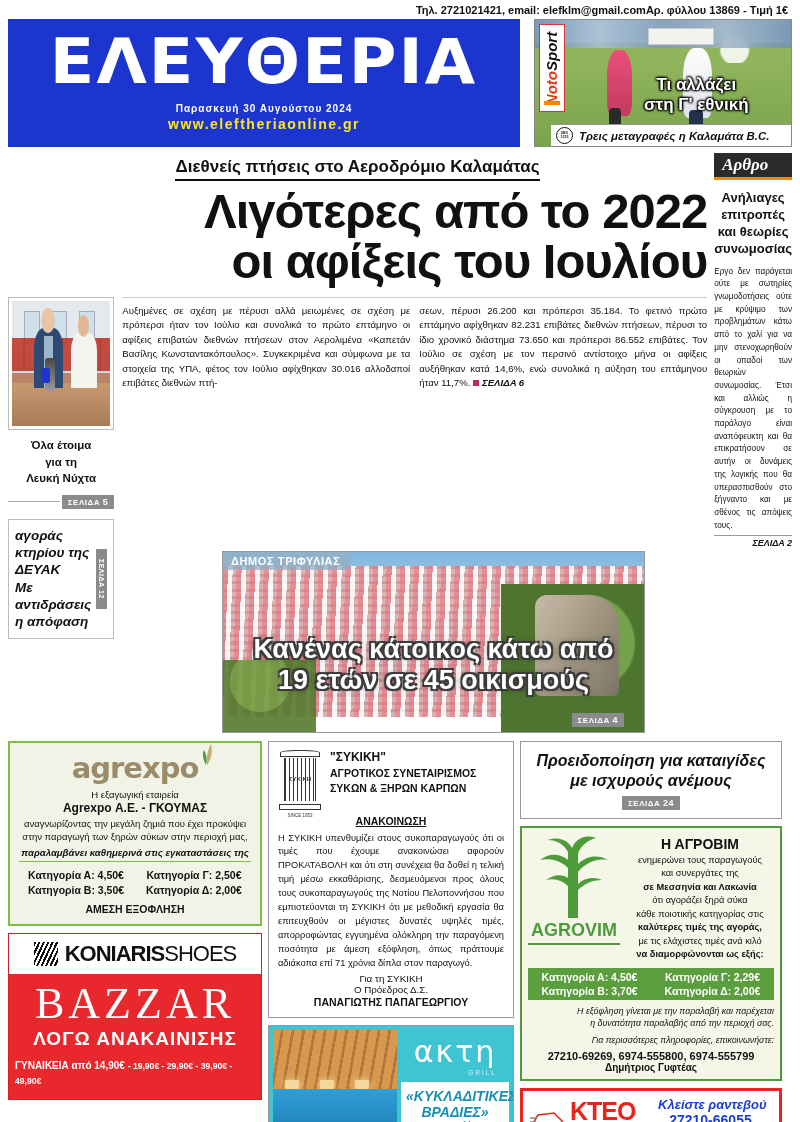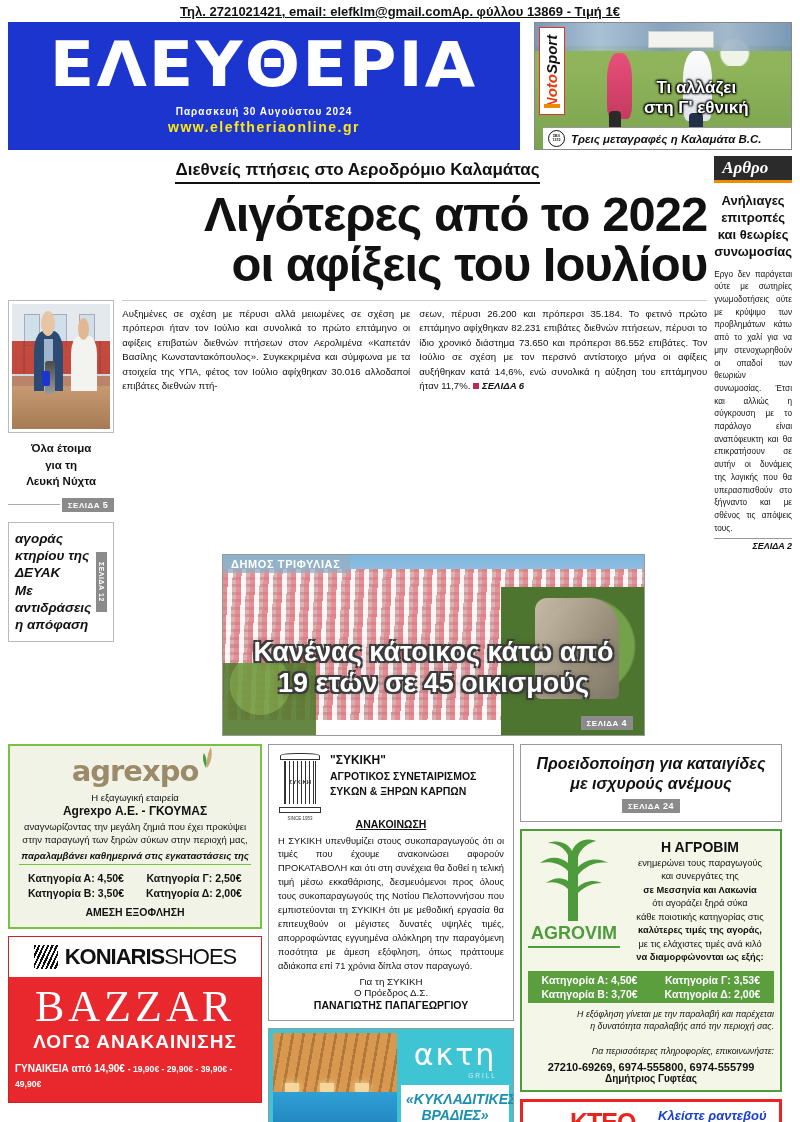--- a/index.html
+++ b/index.html
@@ -7,22 +7,22 @@
   body {
     width:800px; height:1122px;
     font-family:"Liberation Sans", sans-serif;
     color:#111;
     position:relative;
     overflow:hidden;
   }
   .page { width:800px; height:1122px; position:relative; padding:0 8px; }
 
   
-  .topinfo { display:flex; justify-content:center; align-items:center;
-             font-size:13px; font-weight:bold; padding:4px 4px 3px 4px; color:#111;text-decoration:underline; }
+  .topinfo { display:flex; justify-content:flex-end; align-items:center;
+             font-size:11px; font-weight:bold; padding:4px 4px 3px 4px; color:#111; }
 
   .masthead-row { display:flex; gap:14px; height:128px; }
 
   .logo-box { flex:1 1 auto; background:#1c35cf; position:relative;
               display:flex; flex-direction:column; align-items:center; justify-content:flex-start; }
   .logo-word { font-family:"DejaVu Sans", sans-serif; font-weight:bold; color:#fff;
                font-size:62px; letter-spacing:2px; line-height:1; margin-top:12px;
                text-align:center; transform:scaleX(1.05); white-space:nowrap; }
   .logo-date { color:#fff; font-size:10px; font-weight:bold; letter-spacing:1px; margin-top:10px; }
   .logo-url  { color:#ffe615; font-size:14px; font-weight:bold; letter-spacing:1.5px; margin-top:2px; }
@@ -50,21 +50,21 @@
       background:#22304a; border-radius:4px; }
   .noto-tag { position:absolute; left:4px; top:4px; width:26px; height:88px;
       background:#ffffff; border:1px solid #d33; display:flex; align-items:center; justify-content:center; }
   .noto-tag span { transform:rotate(-90deg); white-space:nowrap; font-size:15px; font-weight:bold;
       font-style:italic; color:#111; }
   .noto-tag span b { color:#e8380d; }
   .noto-tag .ubar { position:absolute; bottom:6px; left:4px; right:4px; height:4px; background:#f08a00; }
   .noto-head { position:absolute; left:30%; top:44%; width:66%; text-align:center;
       font-size:17px; font-weight:bold; color:#fff; line-height:1.15;
       text-shadow:1px 1px 2px #000, -1px 1px 2px #000, 1px -1px 2px #000, -1px -1px 2px #000; }
-  .noto-foot { position:absolute; left:8px; right:0; bottom:0; height:22px; background:#fff;
+  .noto-foot { position:absolute; left:16px; right:0; bottom:0; height:22px; background:#fff;
       border-top:1px solid #999; display:flex; align-items:center; gap:6px; padding:0 5px; }
   .noto-crest { width:17px; height:17px; border-radius:50%; border:1.5px solid #111;
       display:flex; flex-direction:column; align-items:center; justify-content:center;
       font-size:3.6px; font-weight:bold; line-height:1.1; }
   .noto-foot-txt { font-size:11.5px; font-weight:bold; font-style:italic; }
 
   
   .lead-row { display:flex; gap:7px; margin-top:6px; }
   .lead-main { flex:1 1 auto; }
   .kicker { text-align:center; font-size:17px; font-weight:bold; padding-bottom:2px;
@@ -138,21 +138,21 @@
      background:radial-gradient(circle at 40% 30%, #6f9a3e 0 40%, #557a2e 41% 100%); opacity:.9;}
   .trif-green-r { position:absolute; right:0; top:18%; width:34%; height:82%;
      background:radial-gradient(circle at 60% 40%, #74a24a 0 38%, #4e7530 40% 100%); }
   .trif-rock { position:absolute; right:6%; top:24%; width:20%; height:56%;
      background:linear-gradient(120deg,#cdbfae,#9c8f7e 60%,#7e7568); border-radius:12px 30px 6px 6px; opacity:.95; }
   .trif-label { position:absolute; left:0; top:0; background:rgba(150,175,195,.75); color:#fff;
      font-size:11px; font-weight:bold; letter-spacing:.6px; padding:3px 10px 3px 8px; }
   .trif-head { position:absolute; left:0; right:0; top:46%; text-align:center; color:#fff;
      font-size:27px; font-weight:bold; line-height:1.12;
      text-shadow:2px 2px 0 #3b3b3b, -2px 2px 0 #3b3b3b, 2px -2px 0 #3b3b3b, -2px -2px 0 #3b3b3b, 0 0 7px rgba(0,0,0,.6); }
-  .trif-sel { position:absolute; right:11px; bottom:5px;text-align:center; }
+  .trif-sel { position:absolute; right:20px; bottom:5px;text-align:center; }
 
   
   .ads { display:flex; gap:6px; margin-top:8px; }
   .ads-col { display:flex; flex-direction:column; gap:7px; }
   .col-a { width:254px; }
   .col-b { width:246px; }
   .col-c { width:262px; }
 
   .ad { border:1px solid #999; background:#fff; position:relative; overflow:hidden; }
 
@@ -515,27 +515,27 @@
             <div style="font-weight:bold">σε Μεσσηνία και Λακωνία</div>
             <div>ότι αγοράζει ξηρά σύκα</div>
             <div>κάθε ποιοτικής κατηγορίας στις</div>
             <div style="font-weight:bold">καλύτερες τιμές της αγοράς,</div>
             <div>με τις ελάχιστες τιμές ανά κιλό</div>
             <div style="font-weight:bold">να διαμορφώνονται ως εξής:</div>
           </div>
         </div>
         <div class="agrovim-prices">
           <div>Κατηγορία Α: 4,50€</div>
-          <div>Κατηγορία Γ: 3,53€</div>
+          <div>Κατηγορία Γ: 2,29€</div>
           <div>Κατηγορία Β: 3,70€</div>
           <div>Κατηγορία Δ: 2,00€</div>
         </div>
         <div class="agrovim-foot">Η εξόφληση γίνεται με την παραλαβή και παρέχεται</div>
         <div class="agrovim-foot" style="margin-top:0">η δυνατότητα παραλαβής από την περιοχή σας.</div>
-        <div class="agrovim-foot" style="margin-top:12px">Για περισσότερες πληροφορίες, επικοινωνήστε:</div>
+        <div class="agrovim-foot" style="margin-top:4px">Για περισσότερες πληροφορίες, επικοινωνήστε:</div>
         <div class="agrovim-tel">27210-69269, 6974-555800, 6974-555799</div>
         <div class="agrovim-nm">Δημήτριος Γυφτέας</div>
       </div>
 
       <div class="ad kteo">
         <div class="kteo-inner">
           <div class="kteo-top">
             <svg class="kteo-mark" viewBox="0 0 34 30">
               <path d="M2 20 L8 10 L24 8 L32 16 L32 22 L2 22 Z" fill="none" stroke="#e8241c" stroke-width="1.6"></path>
               <circle cx="10" cy="24" r="3.2" fill="none" stroke="#e8241c" stroke-width="1.4"></circle>

